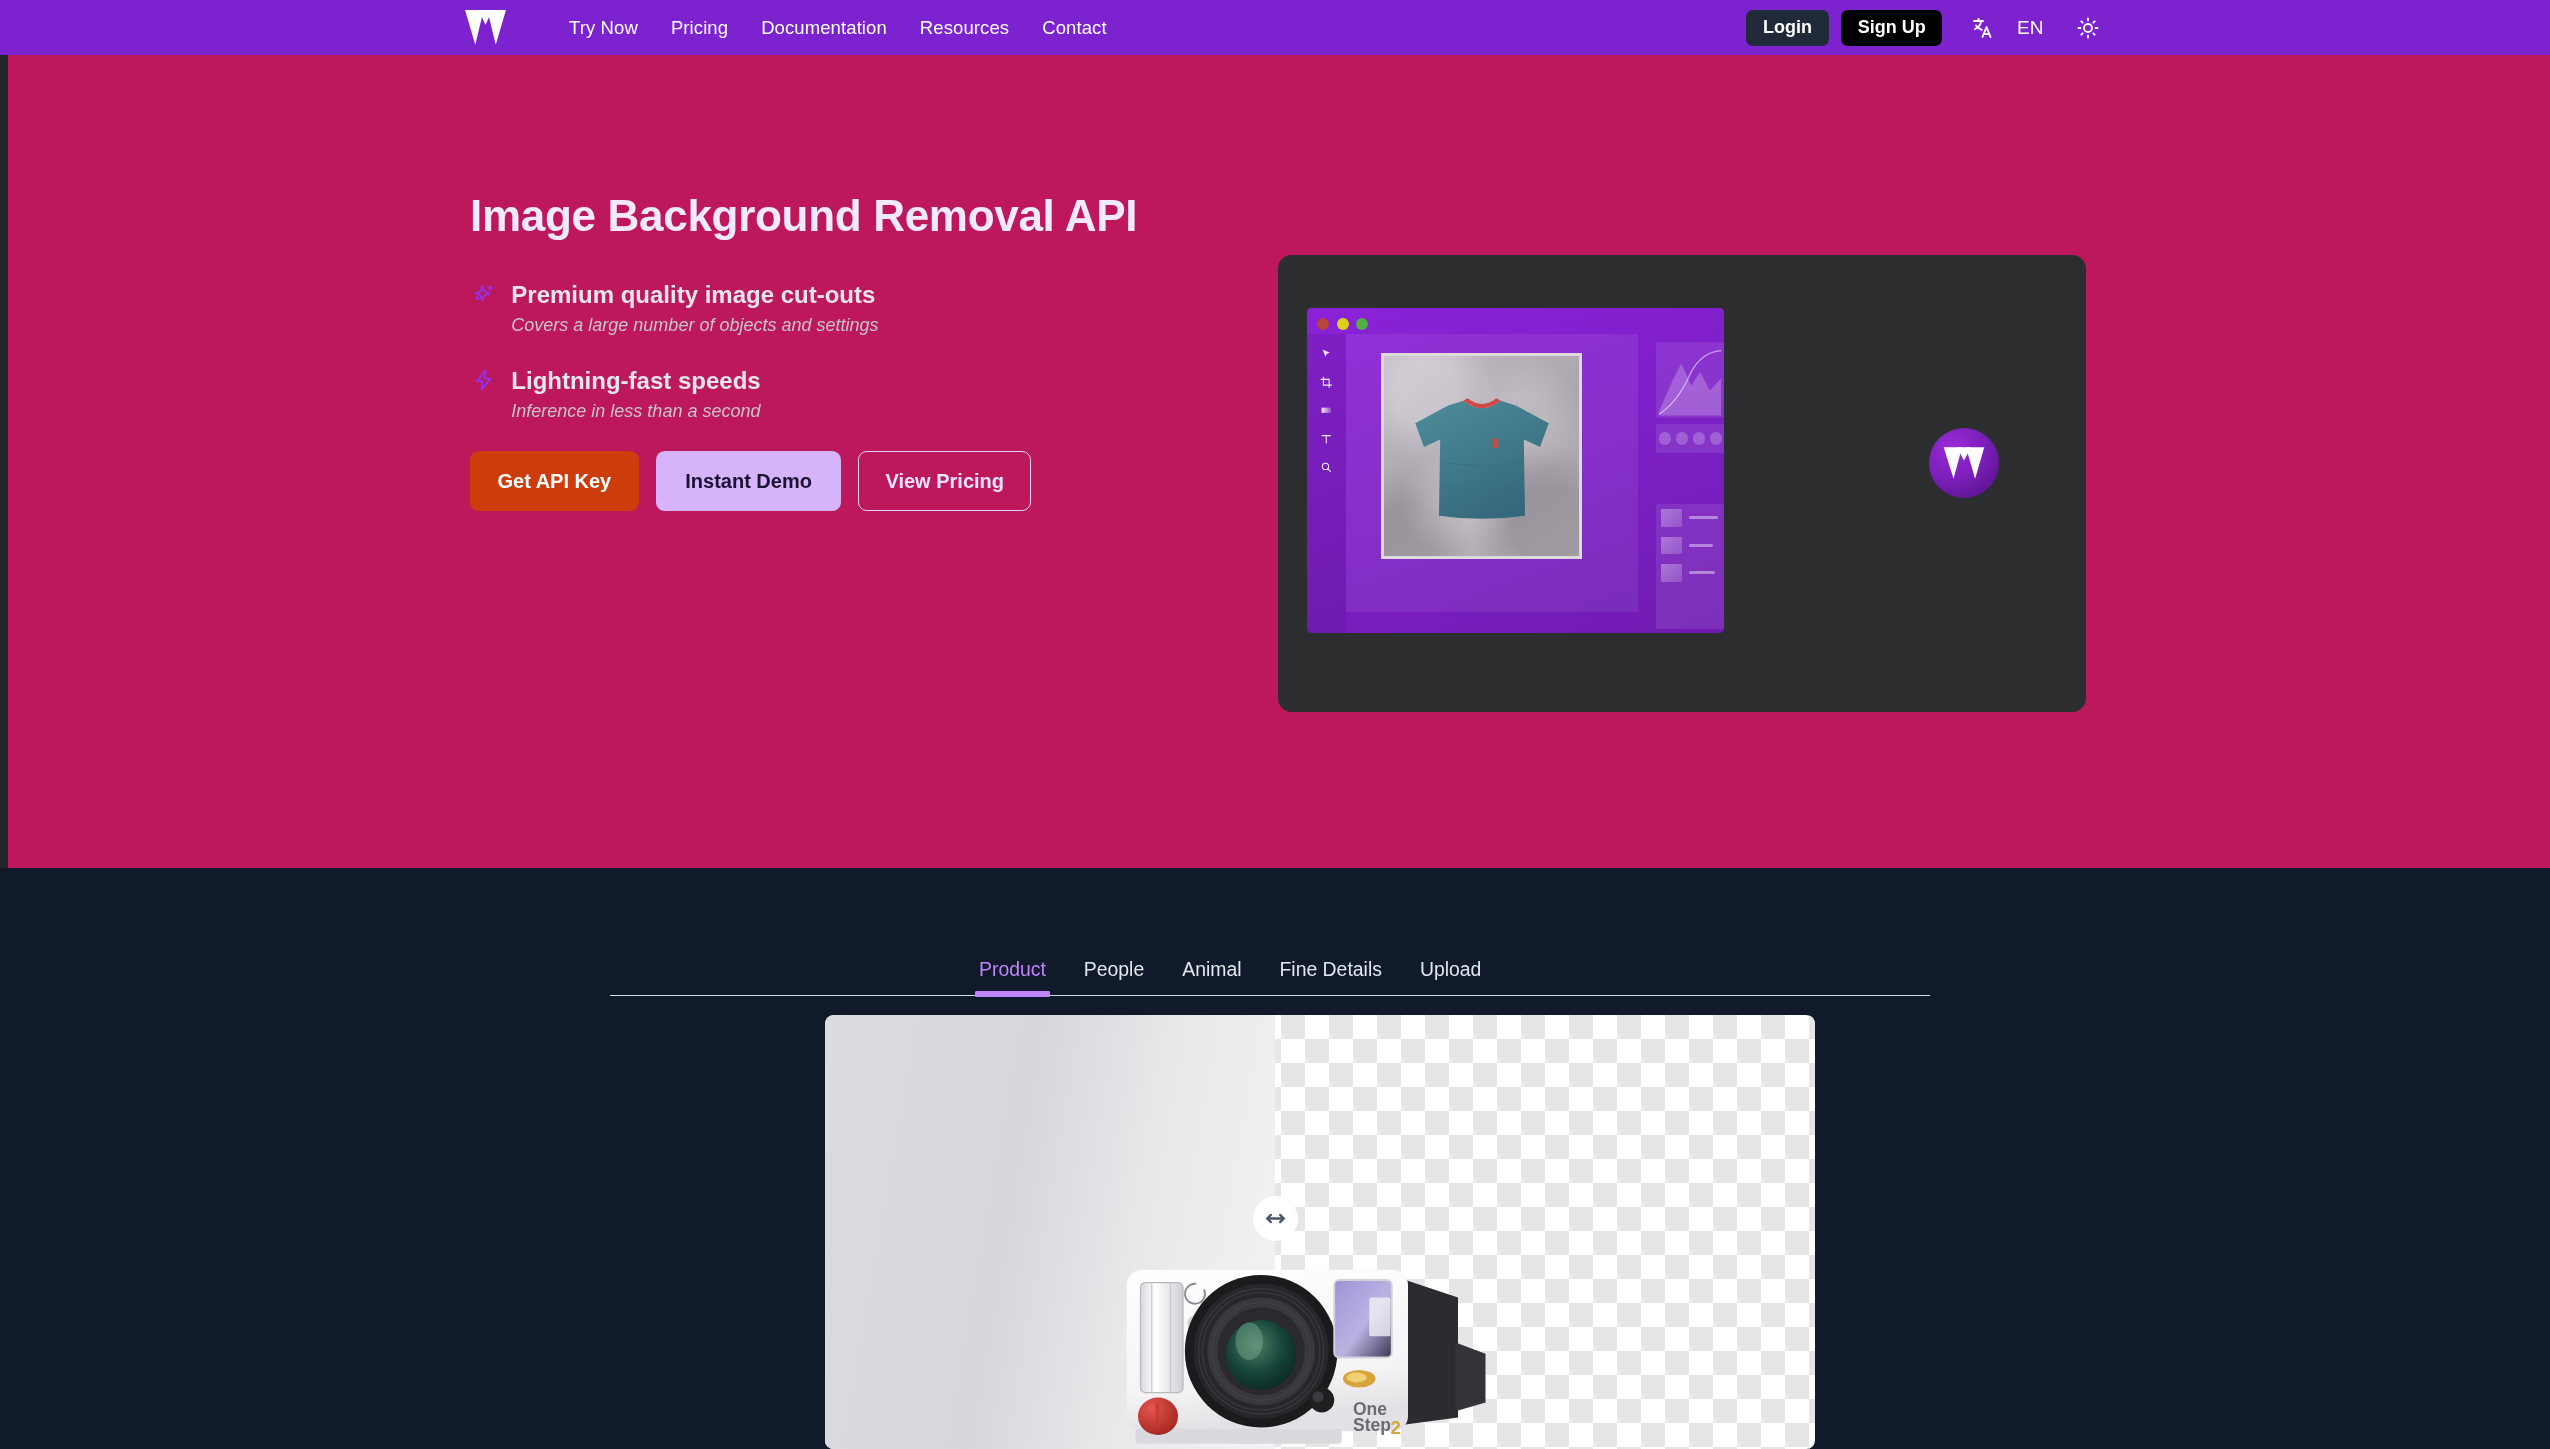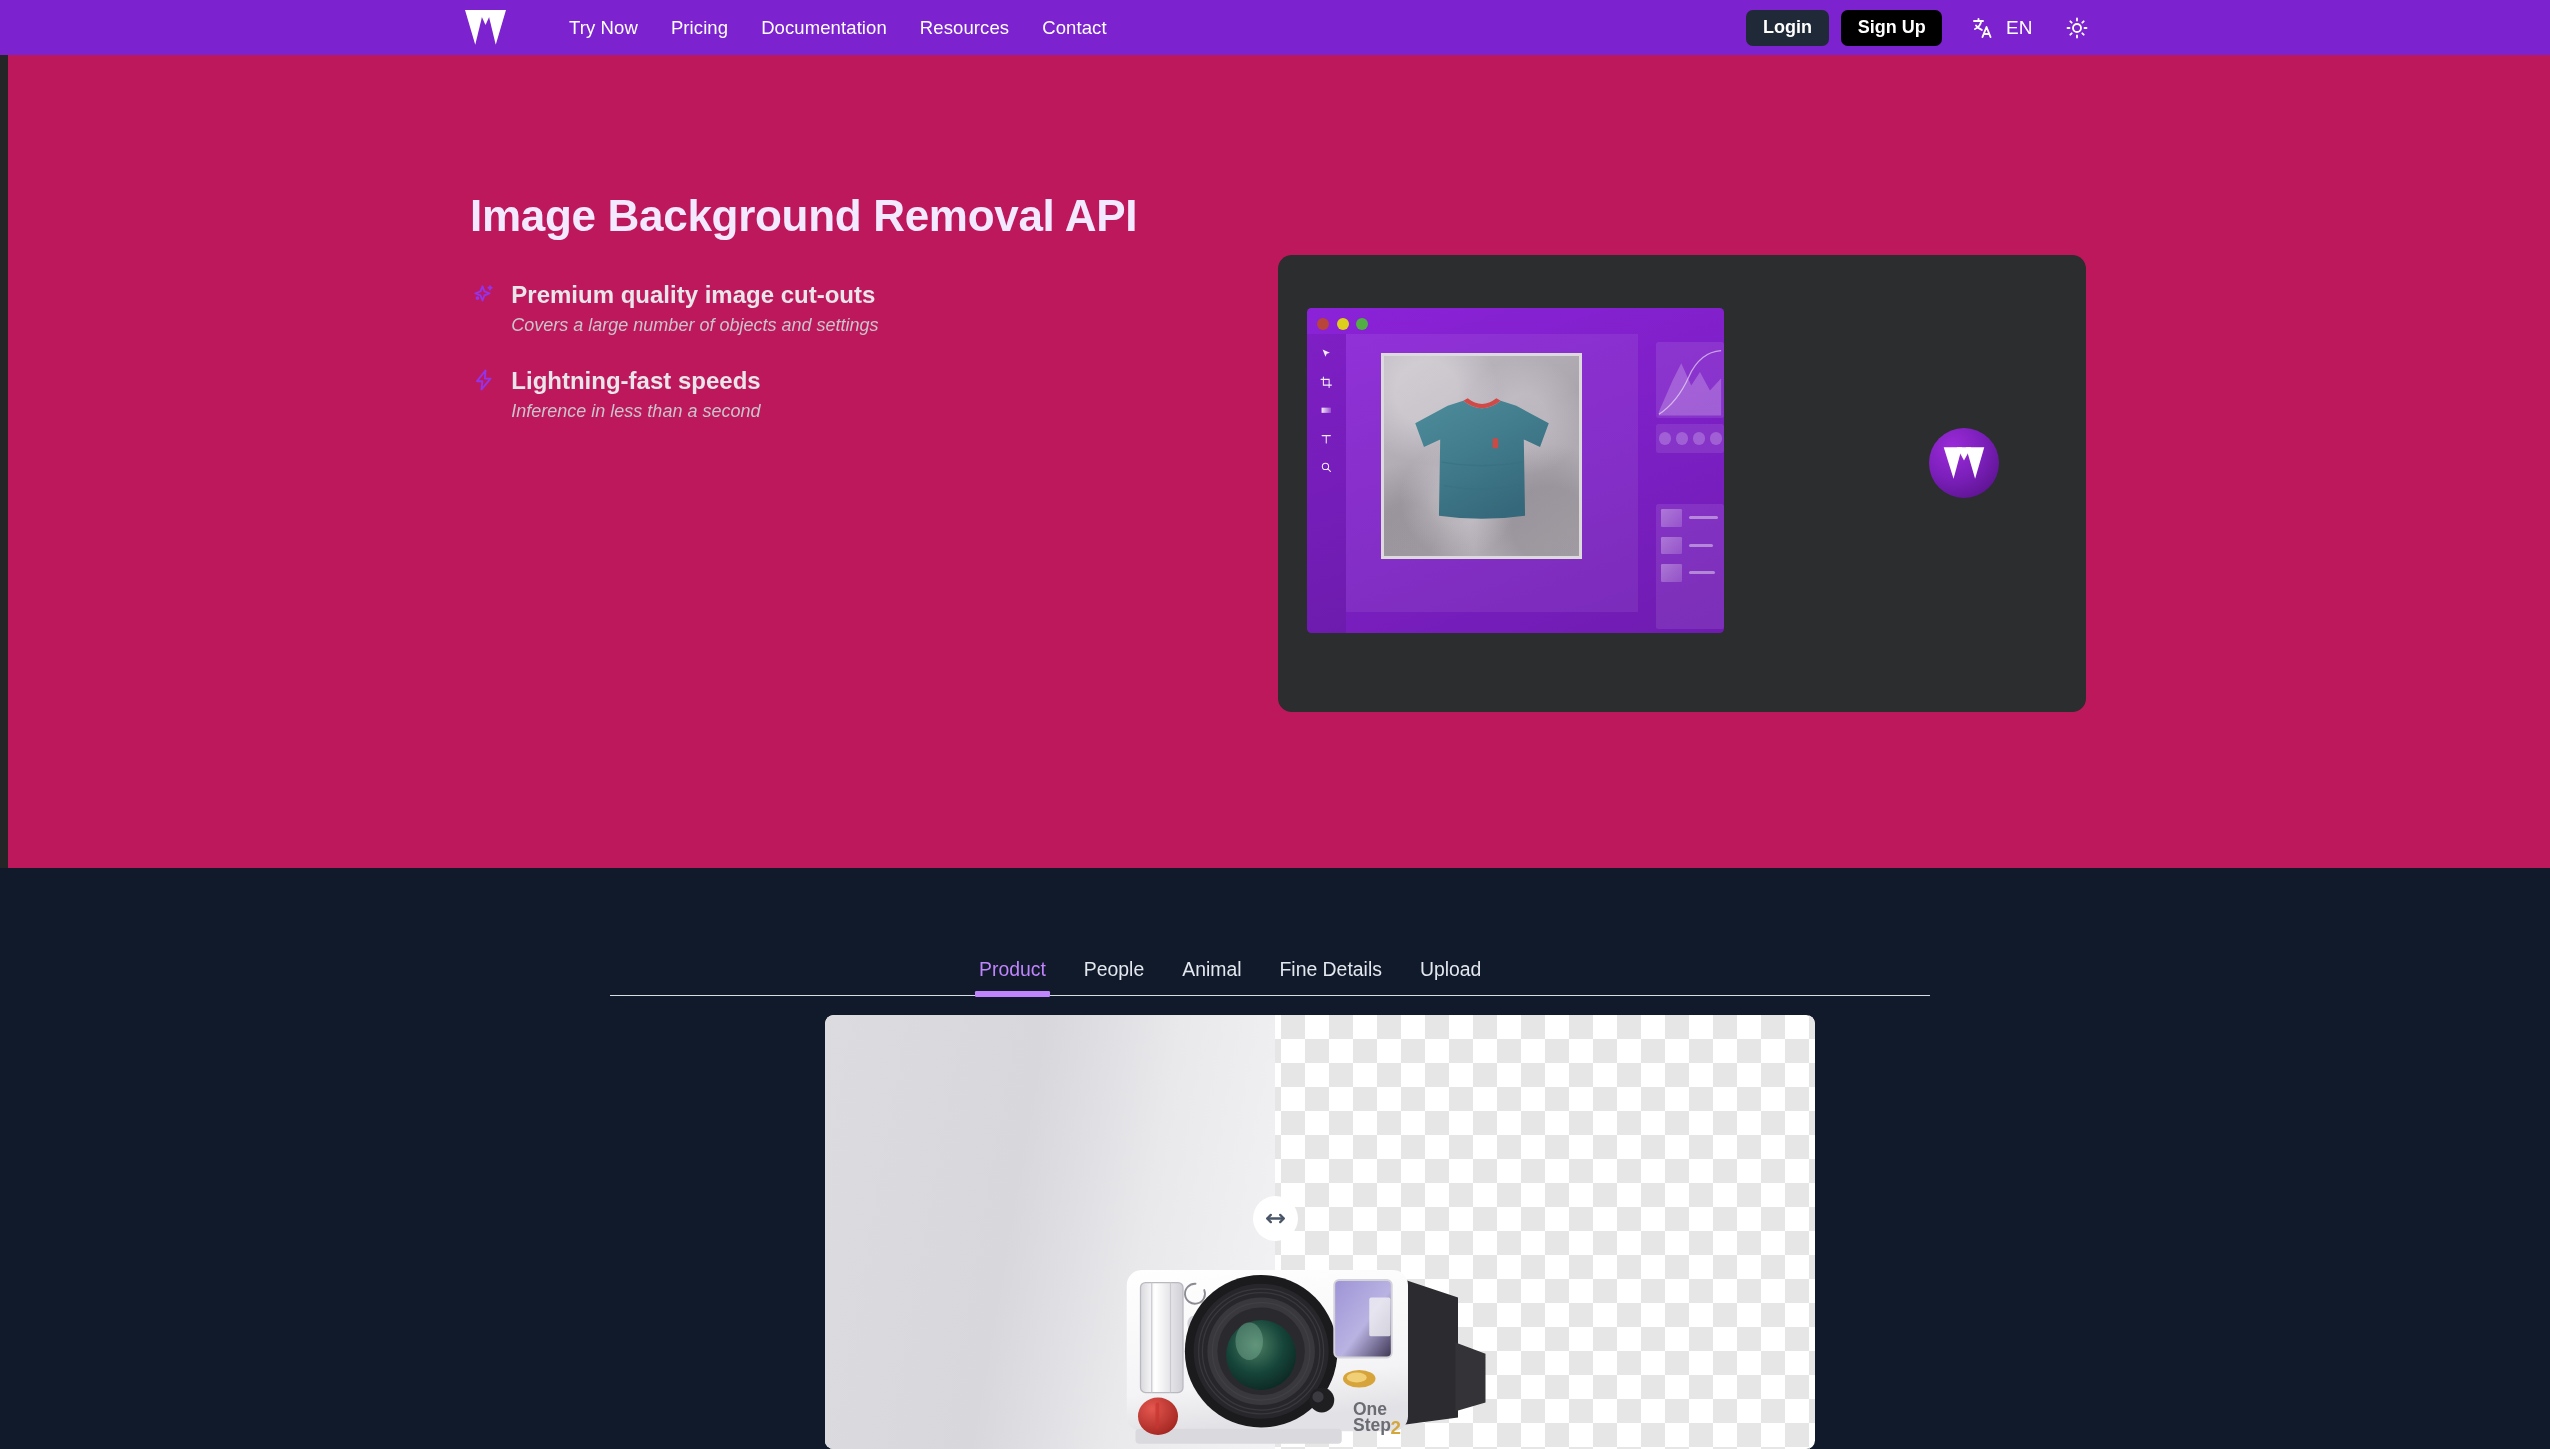--- a/index.html
+++ b/index.html
@@ -78,21 +78,21 @@
     border-radius: 6.9px;
     border: none;
     margin-left: 12.5px;
     cursor: pointer;
     font-family: "Liberation Sans", sans-serif;
     white-space: nowrap;
   }
   .lang-group {
     display: flex;
     align-items: center;
-    gap: 10px;
+    gap: 21px;
     margin-left: 30px;
     cursor: pointer;
     justify-content: flex-end;
   }
   .lang-code {
     color: #ffffff;
     font-size: 19px;
     font-weight: 400;
   }
   .theme-toggle {
@@ -459,20 +459,25 @@
             <path d="M13.5 2.5L5 13.2h5.4L9.5 21.5 18.5 10.6h-5.6z"></path>
           </svg>
         </span>
         <div>
           <div class="feature-title">Lightning-fast speeds</div>
           <div class="feature-desc">Inference in less than a second</div>
         </div>
       </div>
     </div>
 
+    <div class="cta-row">
+      <button class="cta cta-primary">Get API Key</button>
+      <button class="cta cta-secondary">Instant Demo</button>
+      <button class="cta cta-outline">View Pricing</button>
+    </div>
   </div>
 
   <div class="hero-panel">
 
     <div class="editor-window">
 
       <div class="traffic">
         <span class="tl tl-r"></span>
         <span class="tl tl-y"></span>
         <span class="tl tl-g"></span>

